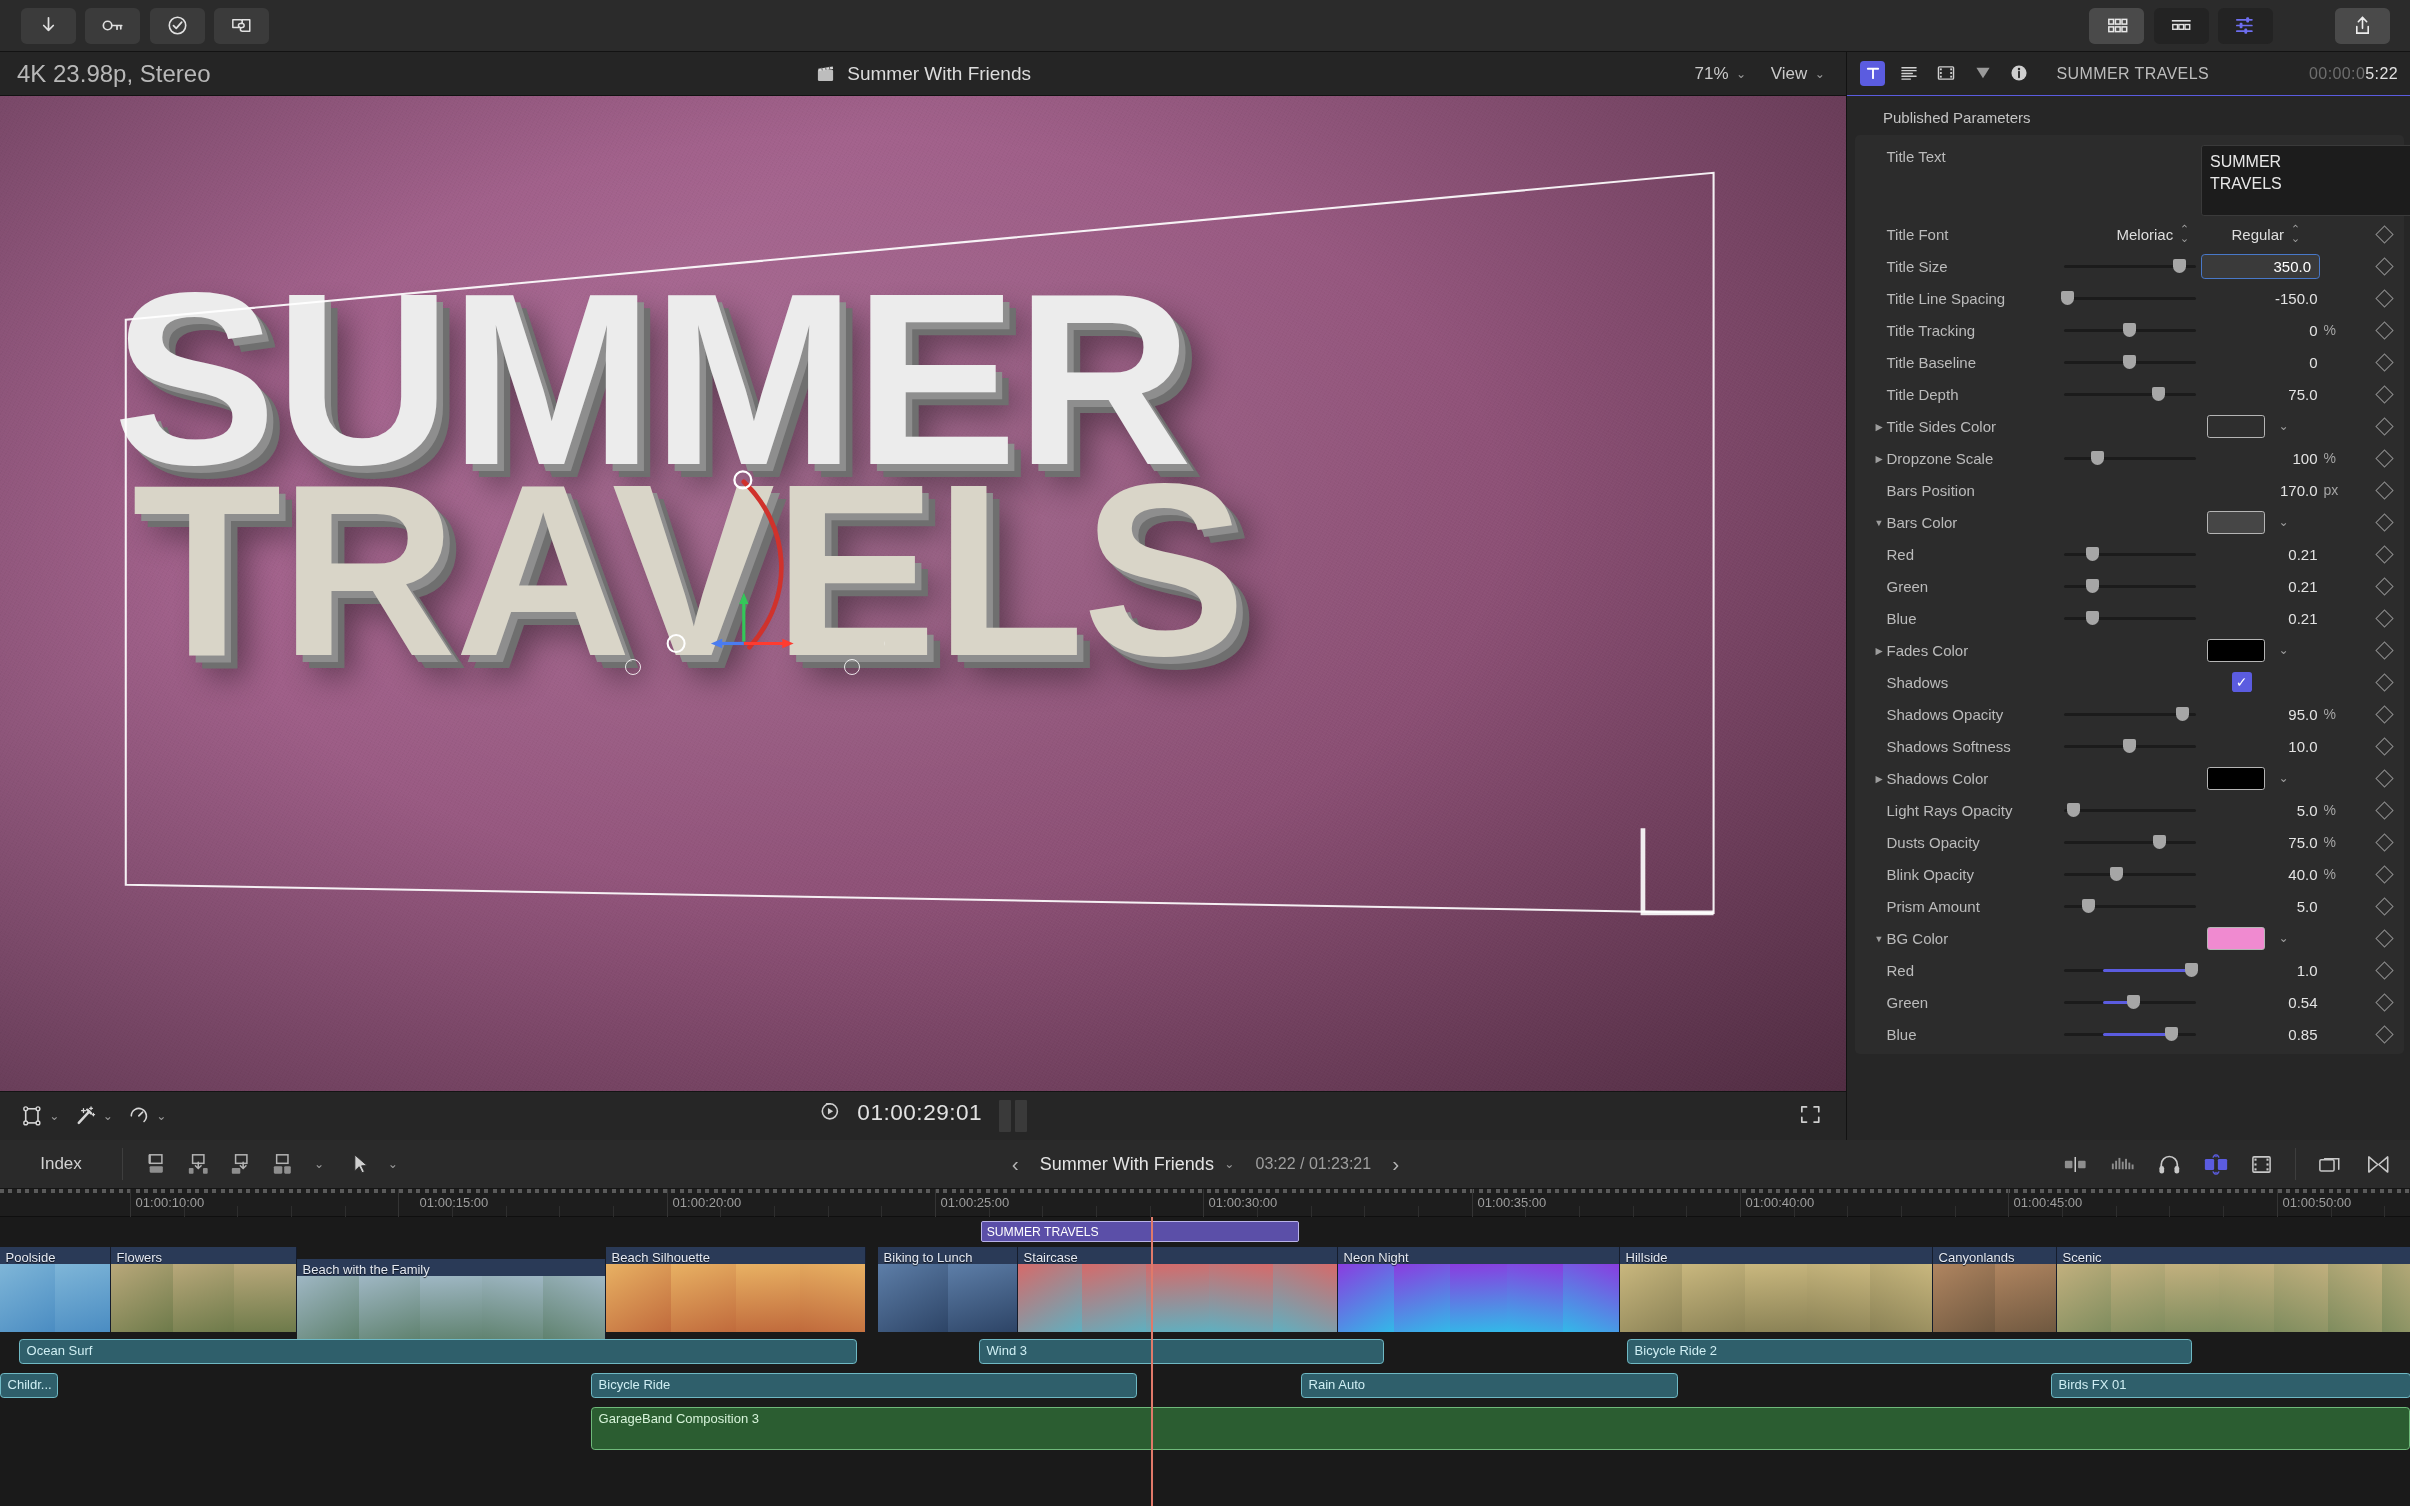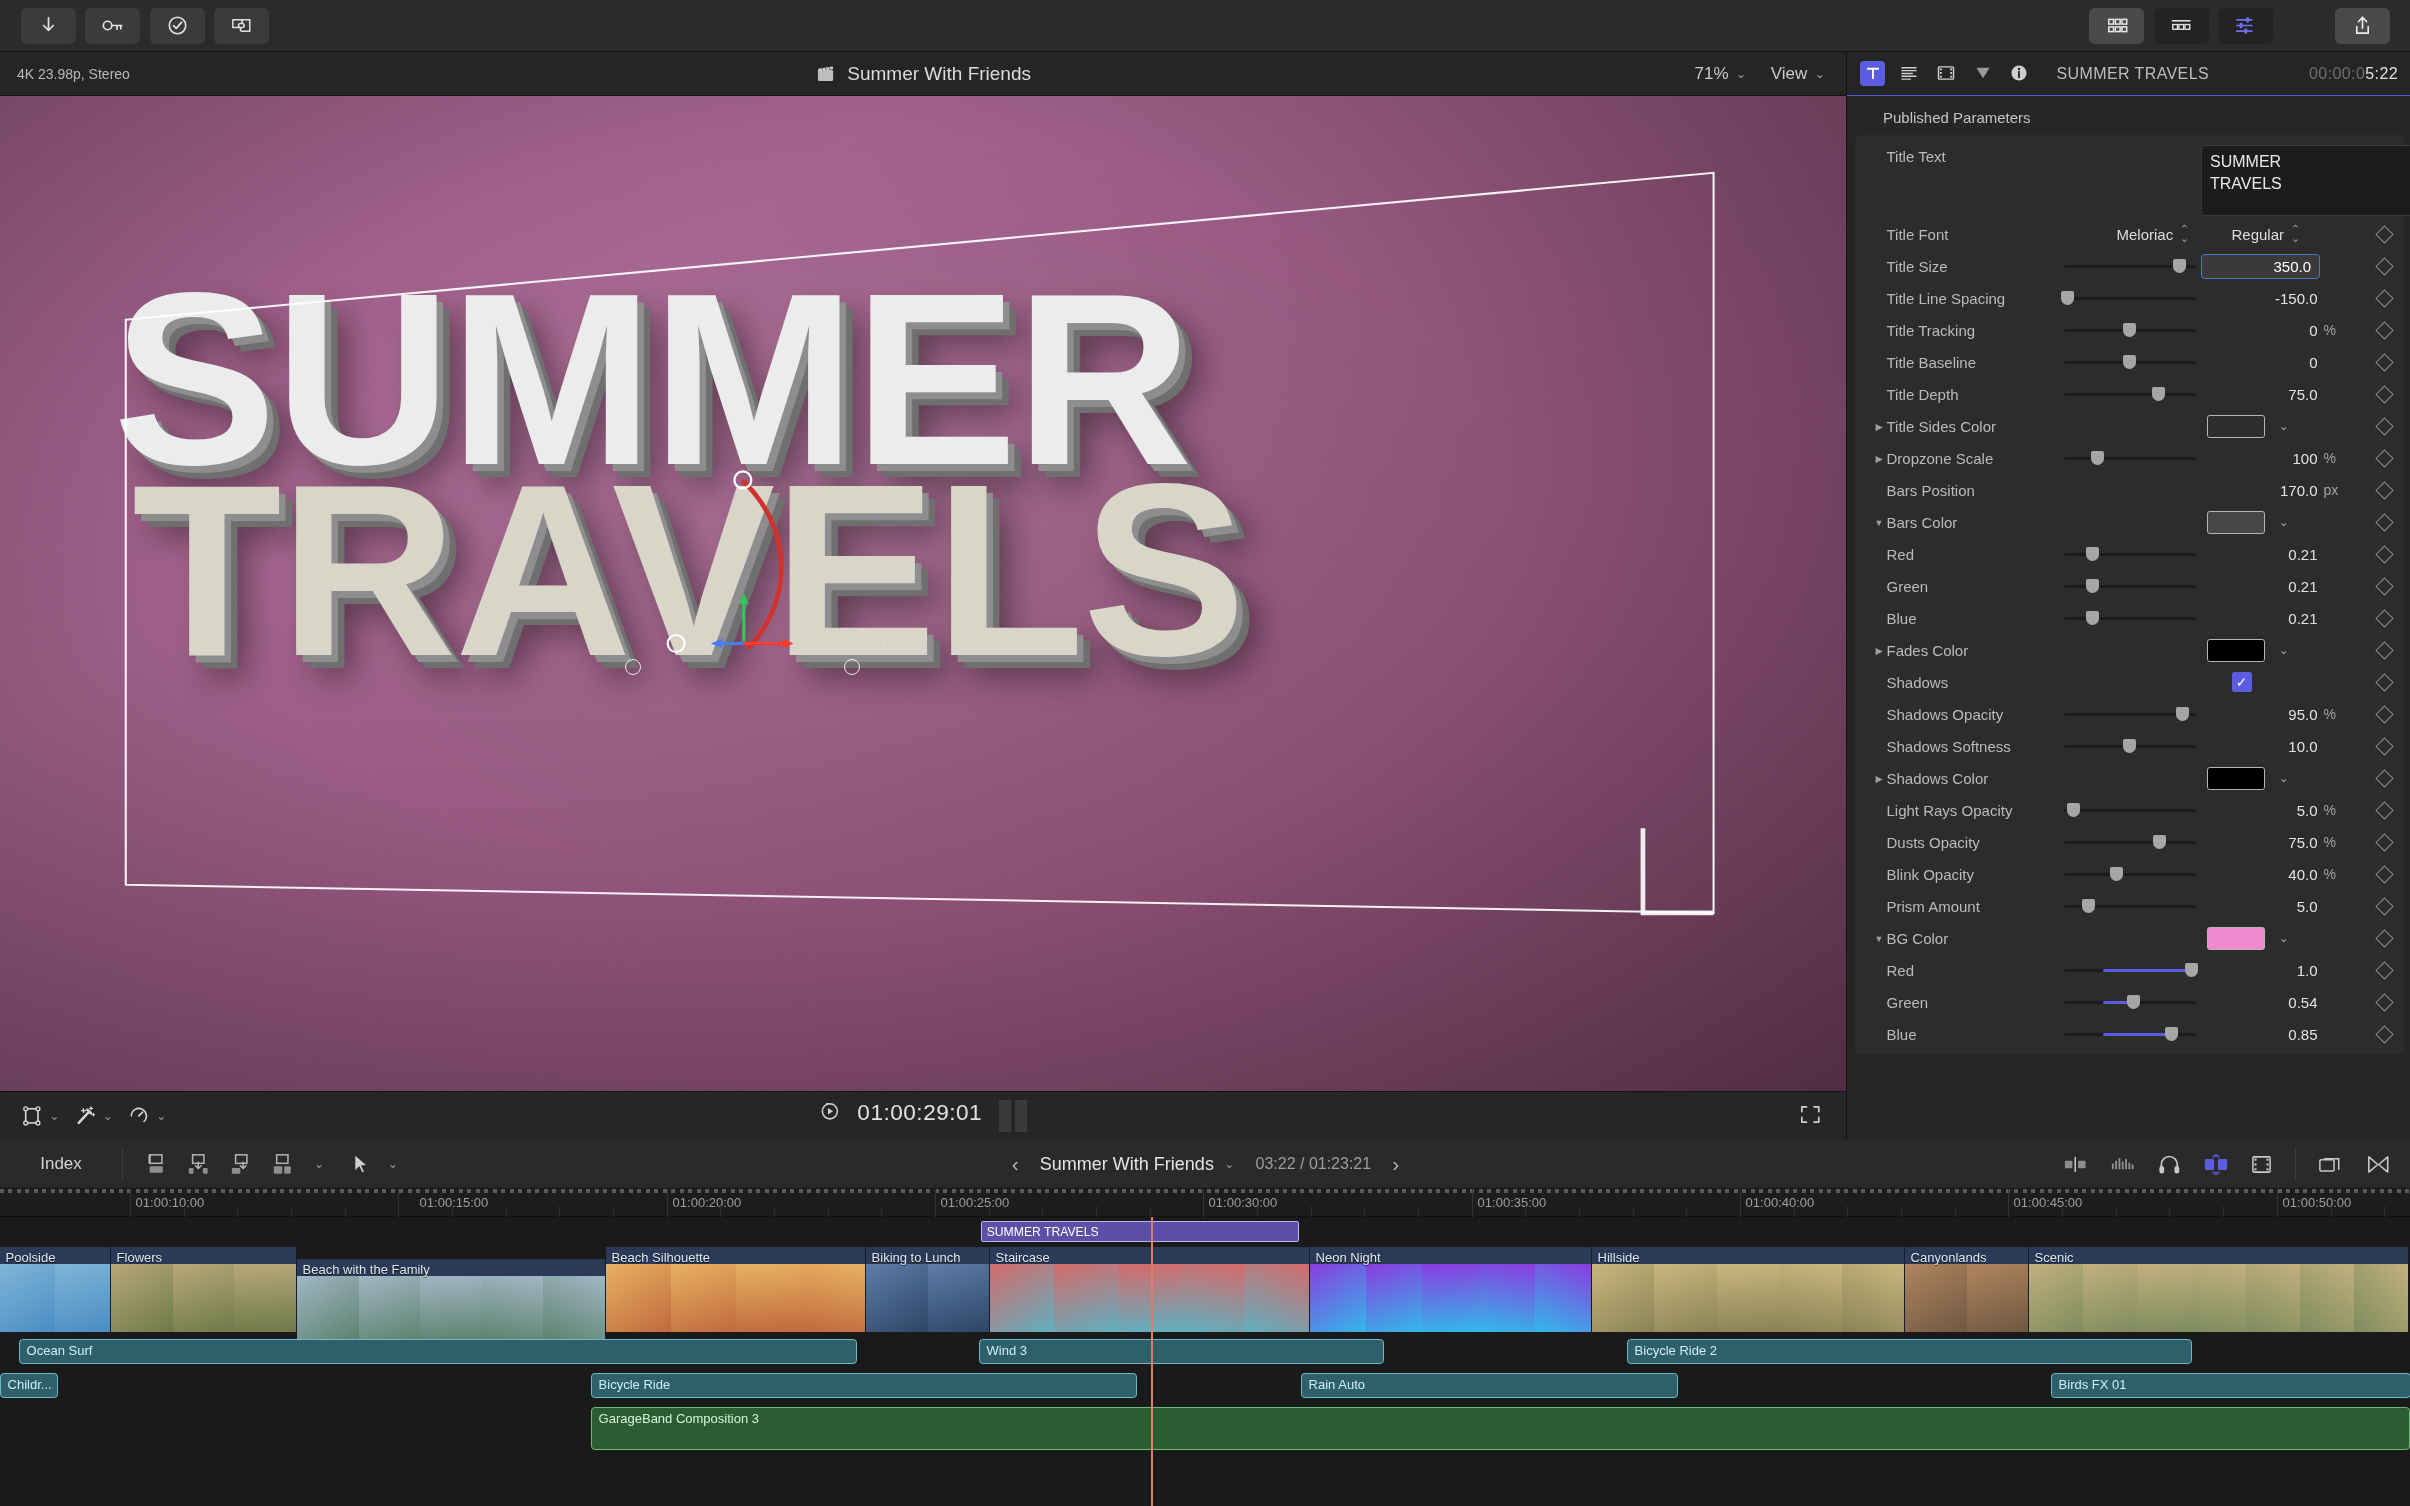--- a/index.html
+++ b/index.html
@@ -17,21 +17,21 @@
   .tb-btn svg { display:block; }
   .tb-spacer { width:43px; }
 
   
   .main { display:flex; height:1088px; }
   .left-col { width:1846px; display:flex; flex-direction:column; }
 
   
   .viewer-head { height:44px; background:#252525; display:flex; align-items:center;
     border-bottom:0.9px solid #121212; position:relative; }
-  .vh-left { font-size:14px; color:#b8b8b8; padding-left:17px; }
+  .vh-left { font-size:24px; color:#b8b8b8; padding-left:17px; }
   .vh-center { position:absolute; left:0; right:0; display:flex; align-items:center;
     justify-content:center; gap:11.3px; pointer-events:none; }
   .vh-title { font-size:19px; color:#dcdcdc; }
   .vh-right { margin-left:auto; display:flex; align-items:center; gap:24.5px; padding-right:21px; }
   .vh-pop { font-size:17px; color:#c9c9c9; display:flex; align-items:center; gap:7.5px; }
   .chev { font-size:12.2px; color:#9a9a9a; }
 
   
   .viewer { flex:1; position:relative; overflow:hidden;
     background:linear-gradient(145deg,#9b5c85 0%,#a3628c 28%,#8f5278 60%,#7e4668 100%); }
@@ -882,21 +882,21 @@
       </div>
       <div class="sclip" style="width: 260px;">
         <div class="cname">Beach Silhouette</div>
         <div class="thumbs">
           <div class="th" style="background: linear-gradient(150deg, rgb(232, 177, 99), rgb(192, 106, 60));"></div>
           <div class="th" style="background: linear-gradient(163deg, rgb(232, 177, 99), rgb(192, 106, 60));"></div>
           <div class="th" style="background: linear-gradient(176deg, rgb(232, 177, 99), rgb(192, 106, 60));"></div>
           <div class="th" style="background: linear-gradient(189deg, rgb(232, 177, 99), rgb(192, 106, 60));"></div>
         </div>
       </div>
-      <div class="sclip" style="width: 124px;">
+      <div class="sclip" style="width: 140px; margin-left: 12px;">
         <div class="cname">Biking to Lunch</div>
         <div class="thumbs">
           <div class="th" style="background: linear-gradient(150deg, rgb(93, 126, 168), rgb(45, 68, 102));"></div>
           <div class="th" style="background: linear-gradient(163deg, rgb(93, 126, 168), rgb(45, 68, 102));"></div>
         </div>
       </div>
       <div class="sclip" style="width: 320px;">
         <div class="cname">Staircase</div>
         <div class="thumbs">
           <div class="th" style="background: linear-gradient(150deg, rgb(214, 106, 106), rgb(95, 176, 192));"></div>

